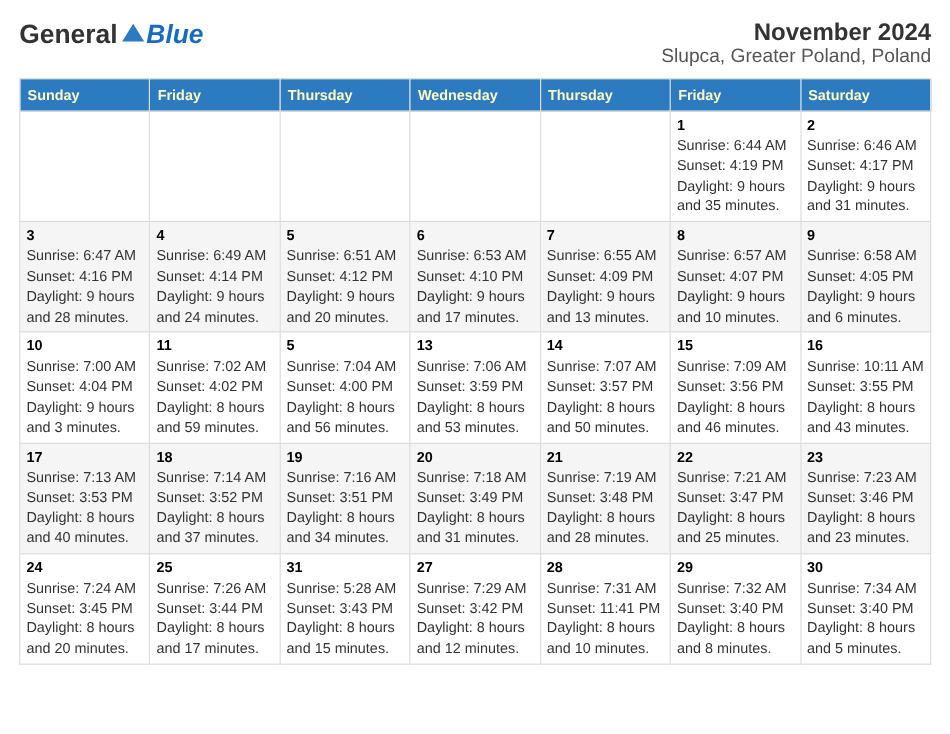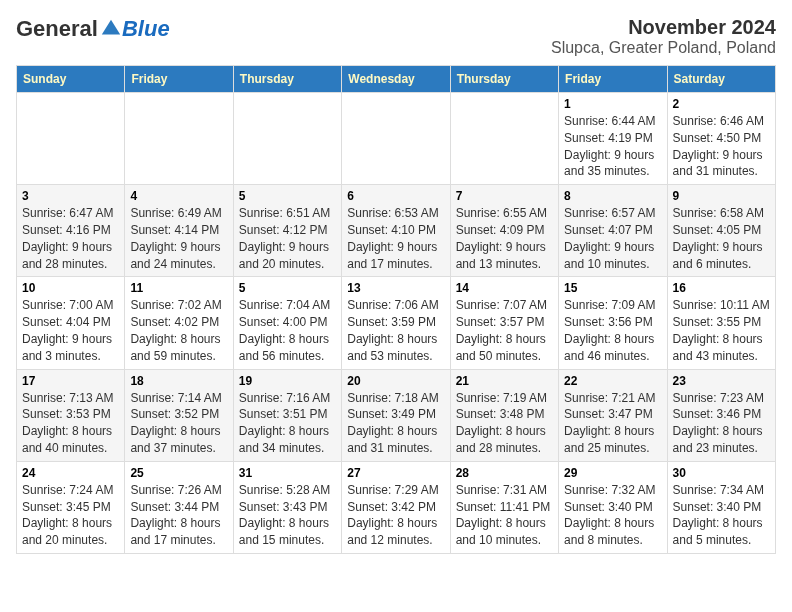--- a/index.html
+++ b/index.html
@@ -132,21 +132,21 @@
         <td class="empty"></td>
         <td>
           <div class="day-num">1</div>
           <div class="day-detail">Sunrise: 6:44 AM
 Sunset: 4:19 PM
 Daylight: 9 hours and 35 minutes.</div>
         </td>
         <td>
           <div class="day-num">2</div>
           <div class="day-detail">Sunrise: 6:46 AM
-Sunset: 4:50 PM
+Sunset: 4:17 PM
 Daylight: 9 hours and 31 minutes.</div>
         </td>
       </tr>
       <tr>
         <td>
           <div class="day-num">3</div>
           <div class="day-detail">Sunrise: 6:47 AM
 Sunset: 4:16 PM
 Daylight: 9 hours and 28 minutes.</div>
         </td>

